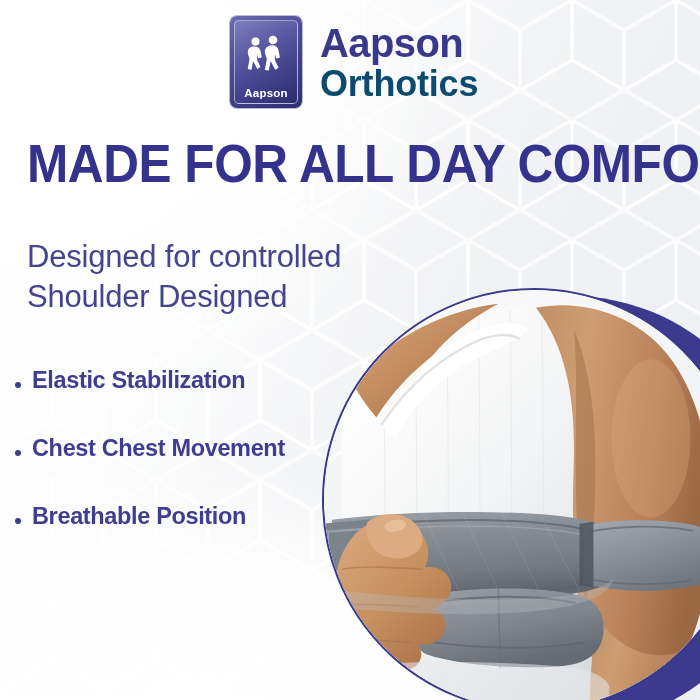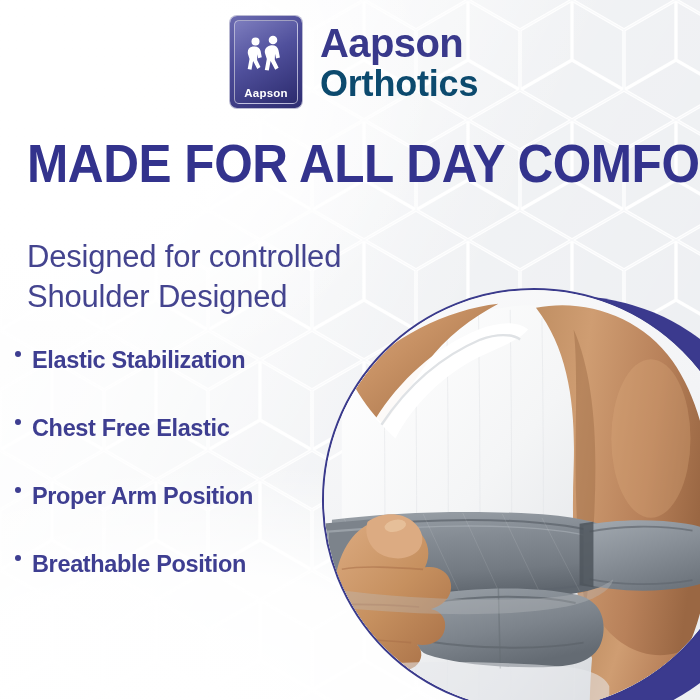--- a/index.html
+++ b/index.html
@@ -132,21 +132,21 @@
   .subhead span { display:block; }
 
   
   .features {
     position:absolute; z-index:6;
     left:15px; top:326px;
     width:340px;
     list-style:none;
   }
   .features li {
-    display:flex; align-items:center;
+    display:flex; align-items:flex-end;
     font-size:23.5px;
     font-weight:700;
     color:#3e3e91;
     letter-spacing:-.35px;
     height:68px;
     white-space:nowrap;
   }
   .bullet-dot {
     width:6px; height:6px; border-radius:50%;
     background:#3e3e91;
@@ -380,25 +380,21 @@
     <span>Shoulder Designed</span>
   </h2>
 
   <ul class="features">
     <li>
       <span class="bullet-dot"></span>
       <span>Elastic Stabilization</span>
     </li>
     <li>
       <span class="bullet-dot"></span>
-      <span>Chest Free Elastic</span>
-    </li>
-    <li>
-      <span class="bullet-dot"></span>
-      <span>Proper Arm Position</span>
+      <span>Chest Chest Movement</span>
     </li>
     <li>
       <span class="bullet-dot"></span>
       <span>Breathable Position</span>
     </li>
   </ul>
 
 </div>
 
 </body></html>

